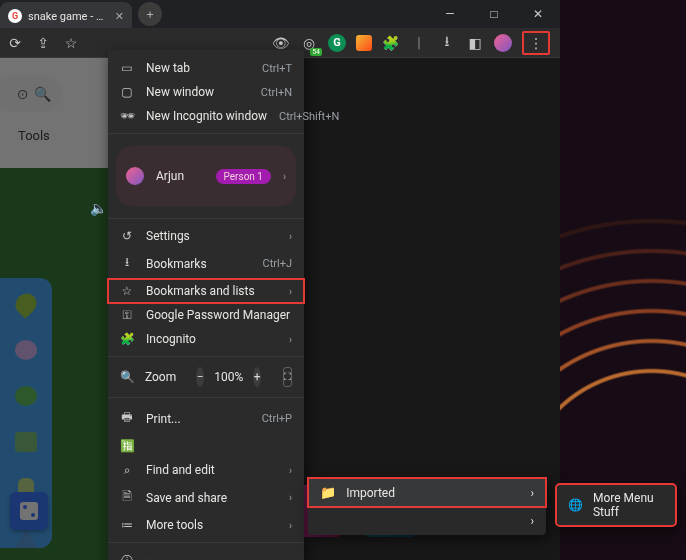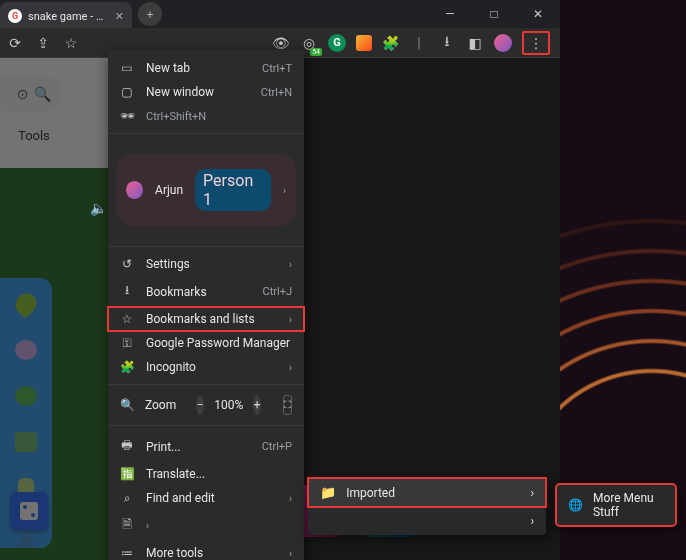--- a/index.html
+++ b/index.html
@@ -117,23 +117,23 @@
     border-radius:0 0 6px 6px;
     box-shadow:2px 4px 14px rgba(0,0,0,.6);
     padding:6px 0;
   }
   .menu hr{border:none;border-top:1px solid #3a3a3a;margin:5px 0;}
   .mi{display:flex;align-items:center;gap:12px;padding:5px 12px;font-size:12px;color:#e8e6e3;position:relative;}
   .mi .mi-ic{width:14px;text-align:center;color:#c7c7c7;font-size:12px;}
   .mi .label{flex:1;white-space:nowrap;}
   .mi .short{color:#9aa0a6;font-size:11px;}
   .mi .arrow{color:#9aa0a6;font-size:10px;}
-  .mi.profile{background:#3a2d31;border-radius:16px;margin:20px 8px;padding:15px 10px;}
+  .mi.profile{background:#3a2d31;border-radius:16px;margin:12px 8px;padding:21px 10px;}
   .mi.profile .avatar{width:18px;height:18px;}
-  .pill{background:#0c4a6e;color:#f1d0da;font-size:16px;padding:2px 8px;border-radius:10px;}
+  .pill{background:#a21caf;color:#f1d0da;font-size:10px;padding:2px 8px;border-radius:10px;}
   .mi.highlight{outline:2px solid #e53935;outline-offset:-1px;}
   .zoom-row{display:flex;align-items:center;gap:10px;padding:5px 12px;}
   .zbtn{width:20px;height:20px;border-radius:50%;background:#3c3c3c;display:flex;align-items:center;justify-content:center;color:#ddd;font-size:12px;}
   .zpct{width:38px;text-align:center;font-size:12px;}
   .fs{width:20px;height:20px;border:1px solid #5f6062;border-radius:3px;display:flex;align-items:center;justify-content:center;font-size:10px;color:#ccc;}
 
   
   .page-under {
     position:absolute; left:108px; right:0; top:58px; bottom:0;
     background:#303030;
@@ -250,20 +250,21 @@
       <span class="label">New tab</span>
       <span class="short">Ctrl+T</span>
     </div>
     <div class="mi">
       <span class="mi-ic">▢</span>
       <span class="label">New window</span>
       <span class="short">Ctrl+N</span>
     </div>
     <div class="mi">
       <span class="mi-ic">🕶</span>
+      <span class="label">New Incognito window</span>
       <span class="short">Ctrl+Shift+N</span>
     </div>
     <hr>
     <div class="mi profile">
       <span class="avatar"></span>
       <span class="label">Arjun</span>
       <span class="pill">Person 1</span>
       <span class="arrow">›</span>
     </div>
     <hr>
@@ -303,29 +304,29 @@
       <span class="fs">⛶</span>
     </div>
     <hr>
     <div class="mi">
       <span class="mi-ic">🖶</span>
       <span class="label">Print...</span>
       <span class="short">Ctrl+P</span>
     </div>
     <div class="mi">
       <span class="mi-ic">🈯</span>
-      <span class="label">Translate...</span>
     </div>
     <div class="mi">
       <span class="mi-ic">⌕</span>
       <span class="label">Find and edit</span>
       <span class="arrow">›</span>
     </div>
     <div class="mi">
       <span class="mi-ic">🗎</span>
+      <span class="label">Save and share</span>
       <span class="arrow">›</span>
     </div>
     <div class="mi">
       <span class="mi-ic">≔</span>
       <span class="label">More tools</span>
       <span class="arrow">›</span>
     </div>
     <hr>
     <div class="mi">
       <span class="mi-ic">ⓘ</span>

